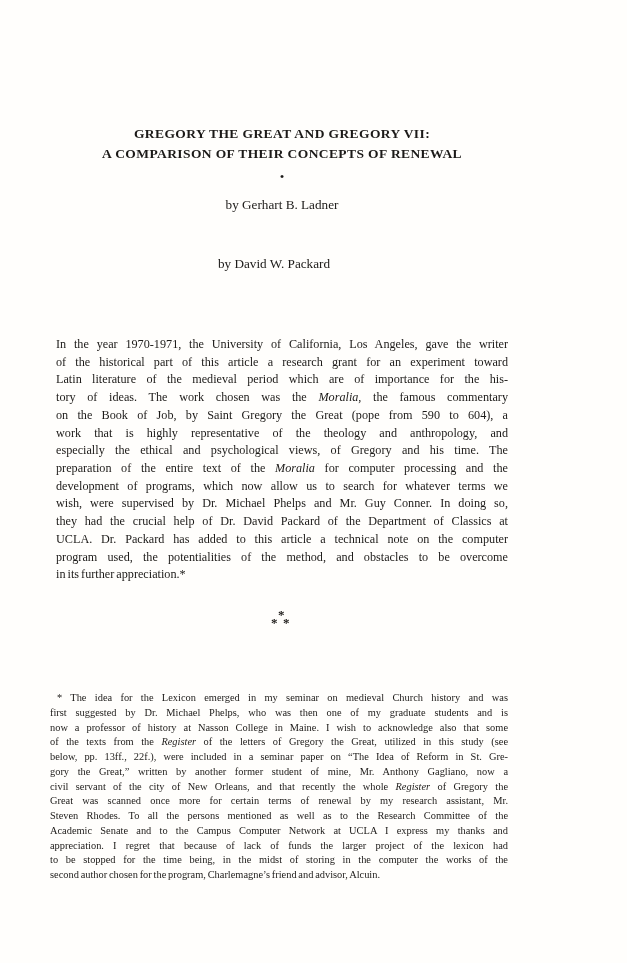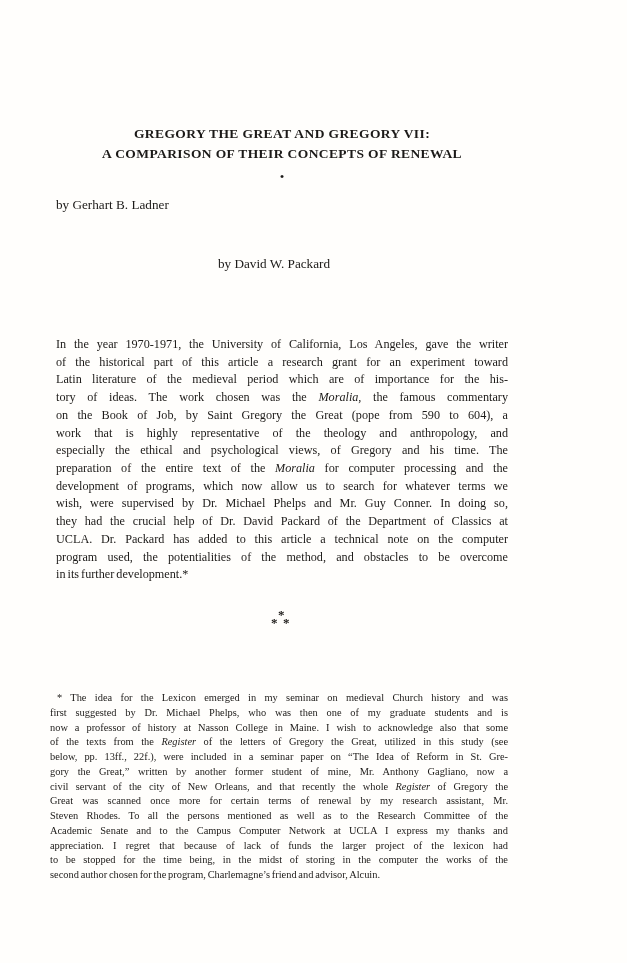--- a/index.html
+++ b/index.html
@@ -33,21 +33,21 @@
   }
   .bullet-sep{
     position:absolute;left:56px;top:169px;width:452px;height:14px;
     display:flex;align-items:center;justify-content:center;
   }
   .bullet-sep span{
     font-size:13px;line-height:13px;
   }
   .byline{
     position:absolute;left:56px;top:197px;width:452px;
-    font-size:13.2px;line-height:16px;
+    text-align:center;font-size:13.2px;line-height:16px;
   }
   .note-title{
     position:absolute;left:56px;top:236px;width:452px;
     text-align:center;font-size:13.2px;font-style:italic;line-height:16px;
   }
   .note-byline{
     position:absolute;left:48px;top:256px;width:452px;
     text-align:center;font-size:13.2px;line-height:16px;
   }
   
@@ -122,21 +122,21 @@
       <div class="line">tory of ideas.  The work chosen was the <em>Moralia</em>, the famous commentary</div>
       <div class="line">on the Book of Job, by Saint Gregory the Great (pope from 590 to 604), a</div>
       <div class="line">work that is highly representative of the theology and anthropology, and</div>
       <div class="line">especially the ethical and psychological views, of Gregory and his time.  The</div>
       <div class="line">preparation of the entire text of the <em>Moralia</em> for computer processing and the</div>
       <div class="line">development of programs, which now allow us to search for whatever terms we</div>
       <div class="line">wish, were supervised by Dr. Michael Phelps and Mr. Guy Conner.  In doing so,</div>
       <div class="line">they had the crucial help of Dr. David Packard of the Department of Classics at</div>
       <div class="line">UCLA.  Dr. Packard has added to this article a technical note on the computer</div>
       <div class="line">program used, the potentialities of the method, and obstacles to be overcome</div>
-      <div class="line">in its further development.*</div>
+      <div class="line">in its further appreciation.*</div>
     </main>
 
   <div class="asterisk-sep">
     <span class="ast ast-top">*</span>
     <span class="ast ast-bl">*</span>
     <span class="ast ast-br">*</span>
   </div>
 
   <footer class="footnote-block">
       <div class="line">* The idea for the Lexicon emerged in my seminar on medieval Church history and was</div>

